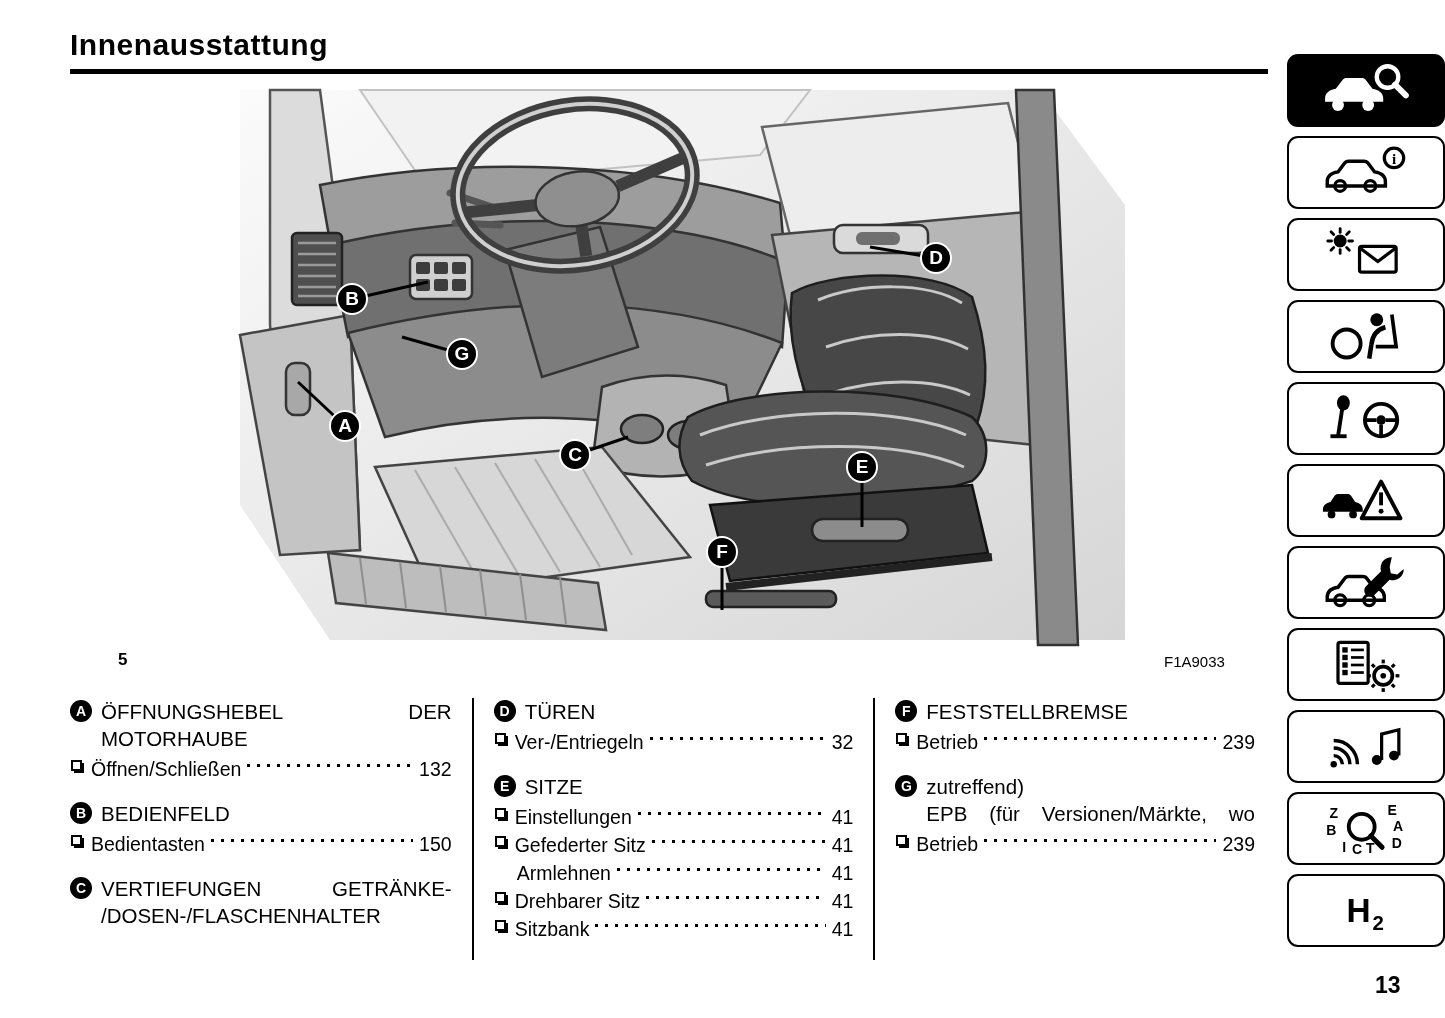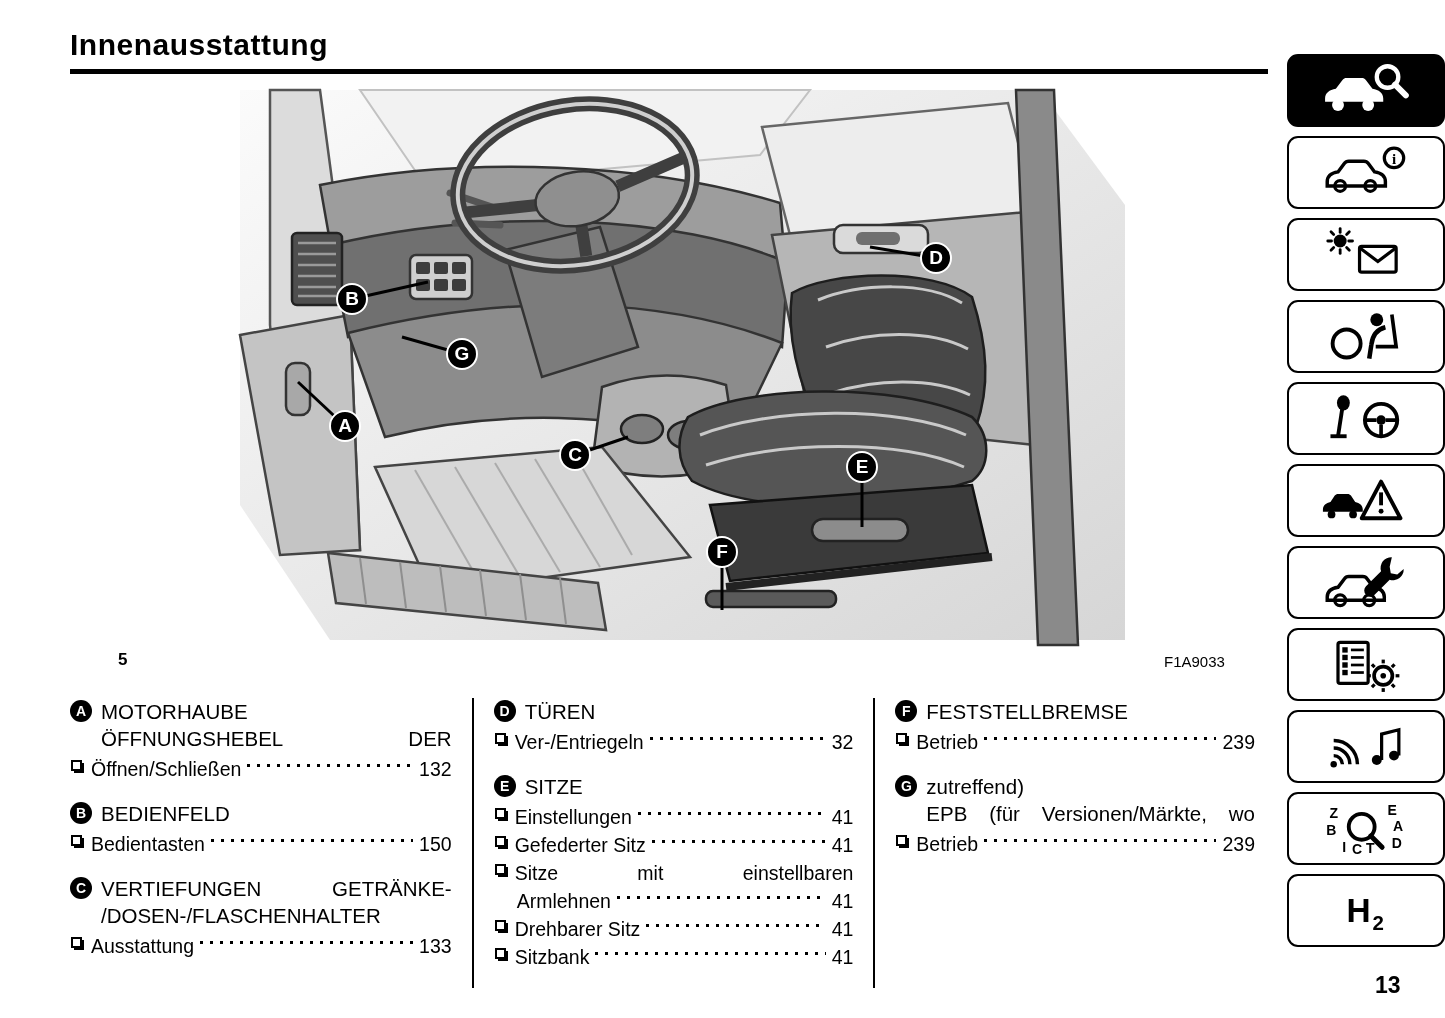--- a/index.html
+++ b/index.html
@@ -159,22 +159,22 @@
   </div>
 
 <div class="fig-number">5</div>
 <div class="fig-code">F1A9033</div>
 
 <div class="index" id="index">
     <div class="idx-col">
       <div class="idx-section">
         <div class="idx-heading">
           <span class="letter-badge">A</span>
+          <div class="hline jline">ÖFFNUNGSHEBEL DER</div>
           <div class="hline">MOTORHAUBE</div>
-          <div class="hline jline">ÖFFNUNGSHEBEL DER</div>
         </div>
         <div class="idx-entry">
           <span class="bullet"></span>
           <span class="lbl">Öffnen/Schließen</span>
           <span class="dots"></span>
           <span class="pg">132</span>
         </div>
       </div>
       <div class="idx-section">
         <div class="idx-heading">
@@ -187,26 +187,20 @@
           <span class="dots"></span>
           <span class="pg">150</span>
         </div>
       </div>
       <div class="idx-section">
         <div class="idx-heading">
           <span class="letter-badge">C</span>
           <div class="hline jline">VERTIEFUNGEN GETRÄNKE-</div>
           <div class="hline">/DOSEN-/FLASCHENHALTER</div>
         </div>
-        <div class="idx-entry">
-          <span class="bullet"></span>
-          <span class="lbl">Ausstattung</span>
-          <span class="dots"></span>
-          <span class="pg">133</span>
-        </div>
       </div>
     </div>
     <div class="idx-col">
       <div class="idx-section">
         <div class="idx-heading">
           <span class="letter-badge">D</span>
           <div class="hline">TÜREN</div>
         </div>
         <div class="idx-entry">
           <span class="bullet"></span>
@@ -224,24 +218,20 @@
           <span class="bullet"></span>
           <span class="lbl">Einstellungen</span>
           <span class="dots"></span>
           <span class="pg">41</span>
         </div>
         <div class="idx-entry">
           <span class="bullet"></span>
           <span class="lbl">Gefederter Sitz</span>
           <span class="dots"></span>
           <span class="pg">41</span>
-        </div>
-        <div class="idx-entry">
-          <span class="bullet"></span>
-          <span class="lbl grow">Sitze mit einstellbaren</span>
         </div>
         <div class="idx-entry cont">
           <span class="lbl">Armlehnen</span>
           <span class="dots"></span>
           <span class="pg">41</span>
         </div>
         <div class="idx-entry">
           <span class="bullet"></span>
           <span class="lbl">Drehbarer Sitz</span>
           <span class="dots"></span>

